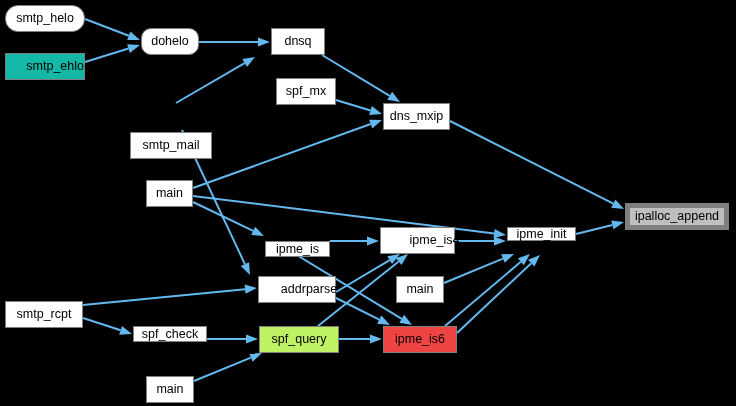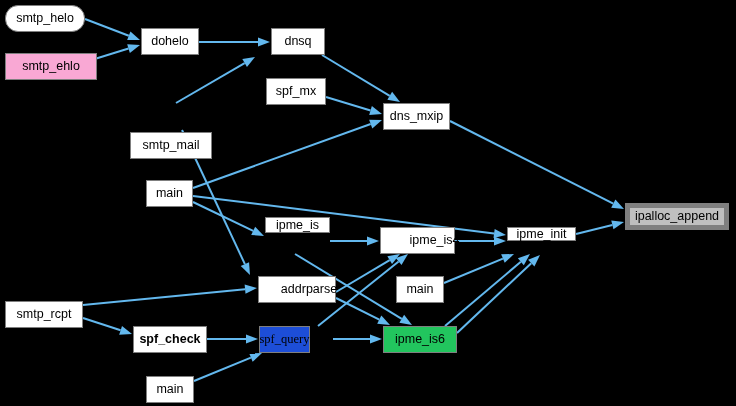--- a/index.html
+++ b/index.html
@@ -118,68 +118,68 @@
       </g>
       <g>
         <line x1="457" y1="333" x2="531.2554164940686" y2="263.21780136701983" stroke="#63b8ee" stroke-width="2"></line>
         <polygon points="540,255 534.4055736847596,266.5698917109602 528.1052593033777,259.8657110230795" fill="#63b8ee"></polygon>
       </g>
     </svg>
   <div id="node-layer">
       <div class="node" style="left: 5px; top: 5px; width: 80px; height: 27px; background: rgb(255, 255, 255); border-color: rgb(127, 127, 127); color: rgb(0, 0, 0); border-radius: 13px;">
         <span>smtp_helo</span>
       </div>
-      <div class="node" style="left: 5px; top: 53px; width: 92px; height: 27px; background: #f9a8d4; border-color: rgb(127, 127, 127); color: rgb(0, 0, 0);">
+      <div class="node" style="left: 5px; top: 53px; width: 80px; height: 27px; background: #14b8a6; border-color: rgb(127, 127, 127); color: rgb(0, 0, 0); justify-content: flex-end;">
         <span>smtp_ehlo</span>
       </div>
-      <div class="node" style="left: 141px; top: 28px; width: 58px; height: 27px; background: rgb(255, 255, 255); border-color: rgb(127, 127, 127); color: rgb(0, 0, 0);">
+      <div class="node" style="left: 141px; top: 28px; width: 58px; height: 27px; background: rgb(255, 255, 255); border-color: rgb(127, 127, 127); color: rgb(0, 0, 0); border-radius: 10px;">
         <span>dohelo</span>
       </div>
       <div class="node" style="left: 271px; top: 28px; width: 54px; height: 27px; background: rgb(255, 255, 255); border-color: rgb(127, 127, 127); color: rgb(0, 0, 0);">
         <span>dnsq</span>
       </div>
-      <div class="node" style="left: 266px; top: 78px; width: 60px; height: 27px; background: rgb(255, 255, 255); border-color: rgb(127, 127, 127); color: rgb(0, 0, 0);">
+      <div class="node" style="left: 276px; top: 78px; width: 60px; height: 27px; background: rgb(255, 255, 255); border-color: rgb(127, 127, 127); color: rgb(0, 0, 0);">
         <span>spf_mx</span>
       </div>
       <div class="node" style="left: 130px; top: 103px; width: 82px; height: 27px; background: rgb(255, 255, 255); border-color: rgb(127, 127, 127); color: rgb(0, 0, 0); margin-top: 29px;">
         <span>smtp_mail</span>
       </div>
       <div class="node" style="left: 383px; top: 103px; width: 67px; height: 27px; background: rgb(255, 255, 255); border-color: rgb(127, 127, 127); color: rgb(0, 0, 0); text-align: right;">
         <span>dns_mxip</span>
       </div>
       <div class="node" style="left: 146px; top: 180px; width: 47px; height: 27px; background: rgb(255, 255, 255); border-color: rgb(127, 127, 127); color: rgb(0, 0, 0);">
         <span>main</span>
       </div>
       <div class="node highlight" style="left: 625px; top: 203px; width: 104px; height: 27px; background: rgb(191, 191, 191); border-color: rgb(127, 127, 127); color: rgb(0, 0, 0);">
         <span>ipalloc_append</span>
       </div>
-      <div class="node" style="left: 265px; top: 217px; width: 65px; height: 16px; background: rgb(255, 255, 255); border-color: rgb(127, 127, 127); color: rgb(0, 0, 0);">
+      <div class="node" style="left: 265px; top: 241px; width: 65px; height: 16px; background: rgb(255, 255, 255); border-color: rgb(127, 127, 127); color: rgb(0, 0, 0);">
         <span>ipme_is</span>
       </div>
       <div class="node" style="left: 380px; top: 227px; width: 75px; height: 27px; background: rgb(255, 255, 255); border-color: rgb(127, 127, 127); color: rgb(0, 0, 0); padding-left: 34px;">
         <span>ipme_is4</span>
       </div>
       <div class="node" style="left: 507px; top: 227px; width: 69px; height: 14px; background: rgb(255, 255, 255); border-color: rgb(127, 127, 127); color: rgb(0, 0, 0);">
         <span>ipme_init</span>
       </div>
       <div class="node" style="left: 258px; top: 276px; width: 78px; height: 27px; background: rgb(255, 255, 255); border-color: rgb(127, 127, 127); color: rgb(0, 0, 0); padding-left: 24px;">
         <span>addrparse</span>
       </div>
       <div class="node" style="left: 396px; top: 276px; width: 48px; height: 27px; background: rgb(255, 255, 255); border-color: rgb(127, 127, 127); color: rgb(0, 0, 0);">
         <span>main</span>
       </div>
       <div class="node" style="left: 5px; top: 301px; width: 78px; height: 27px; background: rgb(255, 255, 255); border-color: rgb(127, 127, 127); color: rgb(0, 0, 0);">
         <span>smtp_rcpt</span>
       </div>
-      <div class="node" style="left: 133px; top: 326px; width: 74px; height: 27px; background: rgb(255, 255, 255); border-color: rgb(127, 127, 127); color: rgb(0, 0, 0); font-weight: bold;">
+      <div class="node" style="left: 133px; top: 326px; width: 74px; height: 16px; background: rgb(255, 255, 255); border-color: rgb(127, 127, 127); color: rgb(0, 0, 0);">
         <span>spf_check</span>
       </div>
-      <div class="node" style="left: 259px; top: 326px; width: 51px; height: 27px; background: #1d4ed8; border-color: rgb(127, 127, 127); color: rgb(0, 0, 0); font-family: Liberation Serif, serif;">
+      <div class="node" style="left: 259px; top: 326px; width: 80px; height: 27px; background: #bef264; border-color: rgb(127, 127, 127); color: rgb(0, 0, 0);">
         <span>spf_query</span>
       </div>
-      <div class="node" style="left: 383px; top: 326px; width: 74px; height: 27px; background: #22c55e; border-color: rgb(127, 127, 127); color: rgb(0, 0, 0);">
+      <div class="node" style="left: 383px; top: 326px; width: 74px; height: 27px; background: #ef4444; border-color: rgb(127, 127, 127); color: rgb(0, 0, 0);">
         <span>ipme_is6</span>
       </div>
       <div class="node" style="left: 146px; top: 376px; width: 48px; height: 27px; background: rgb(255, 255, 255); border-color: rgb(127, 127, 127); color: rgb(0, 0, 0);">
         <span>main</span>
       </div>
     </div>
 </div>
 
 </body></html>

